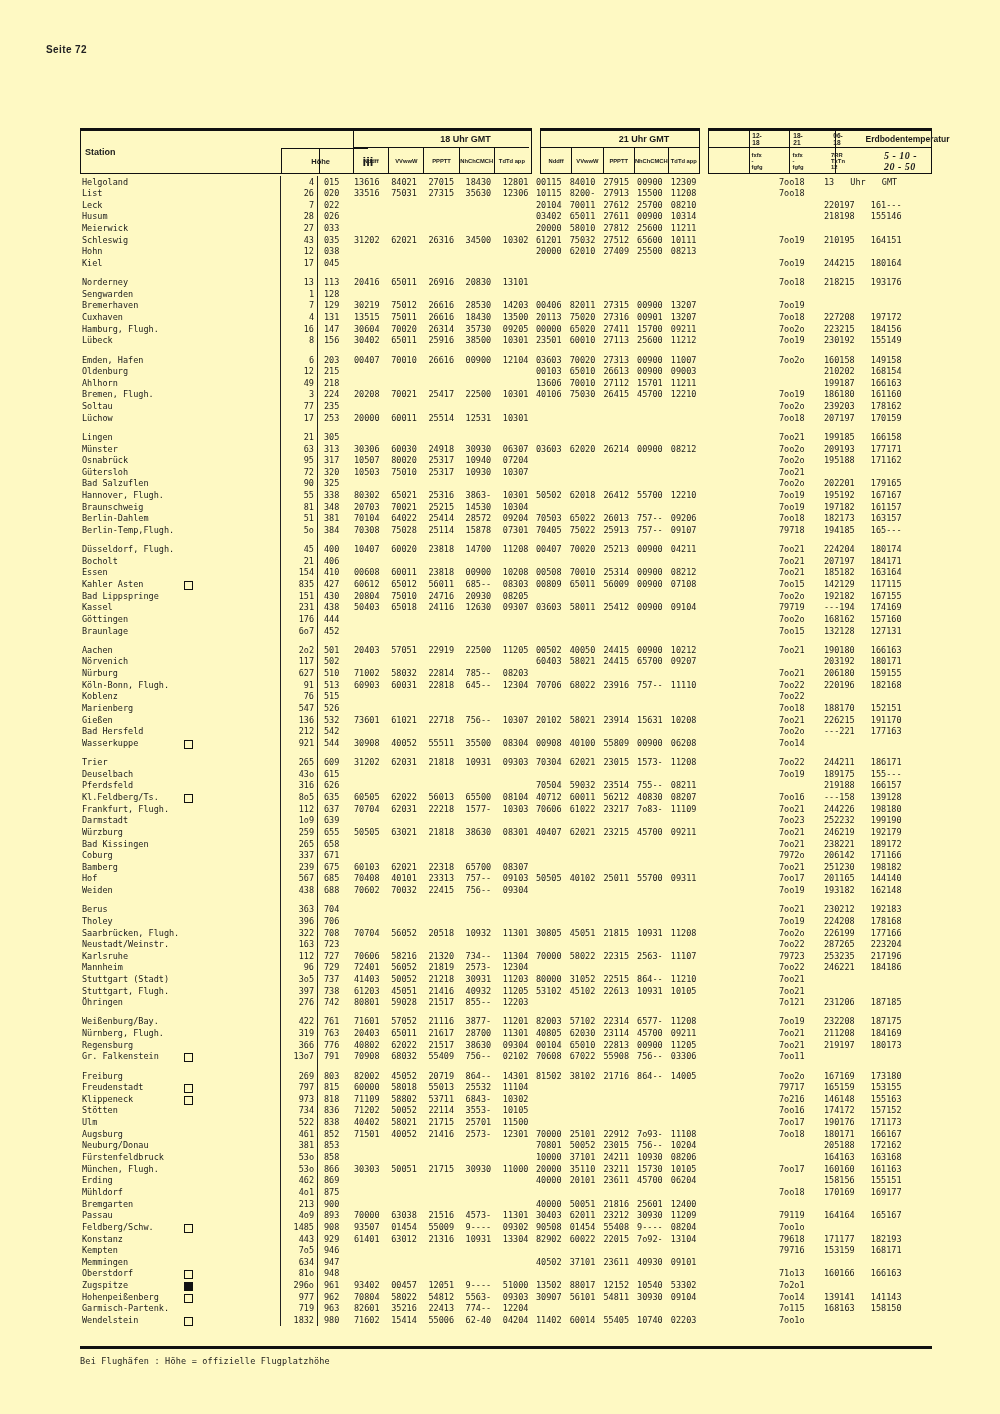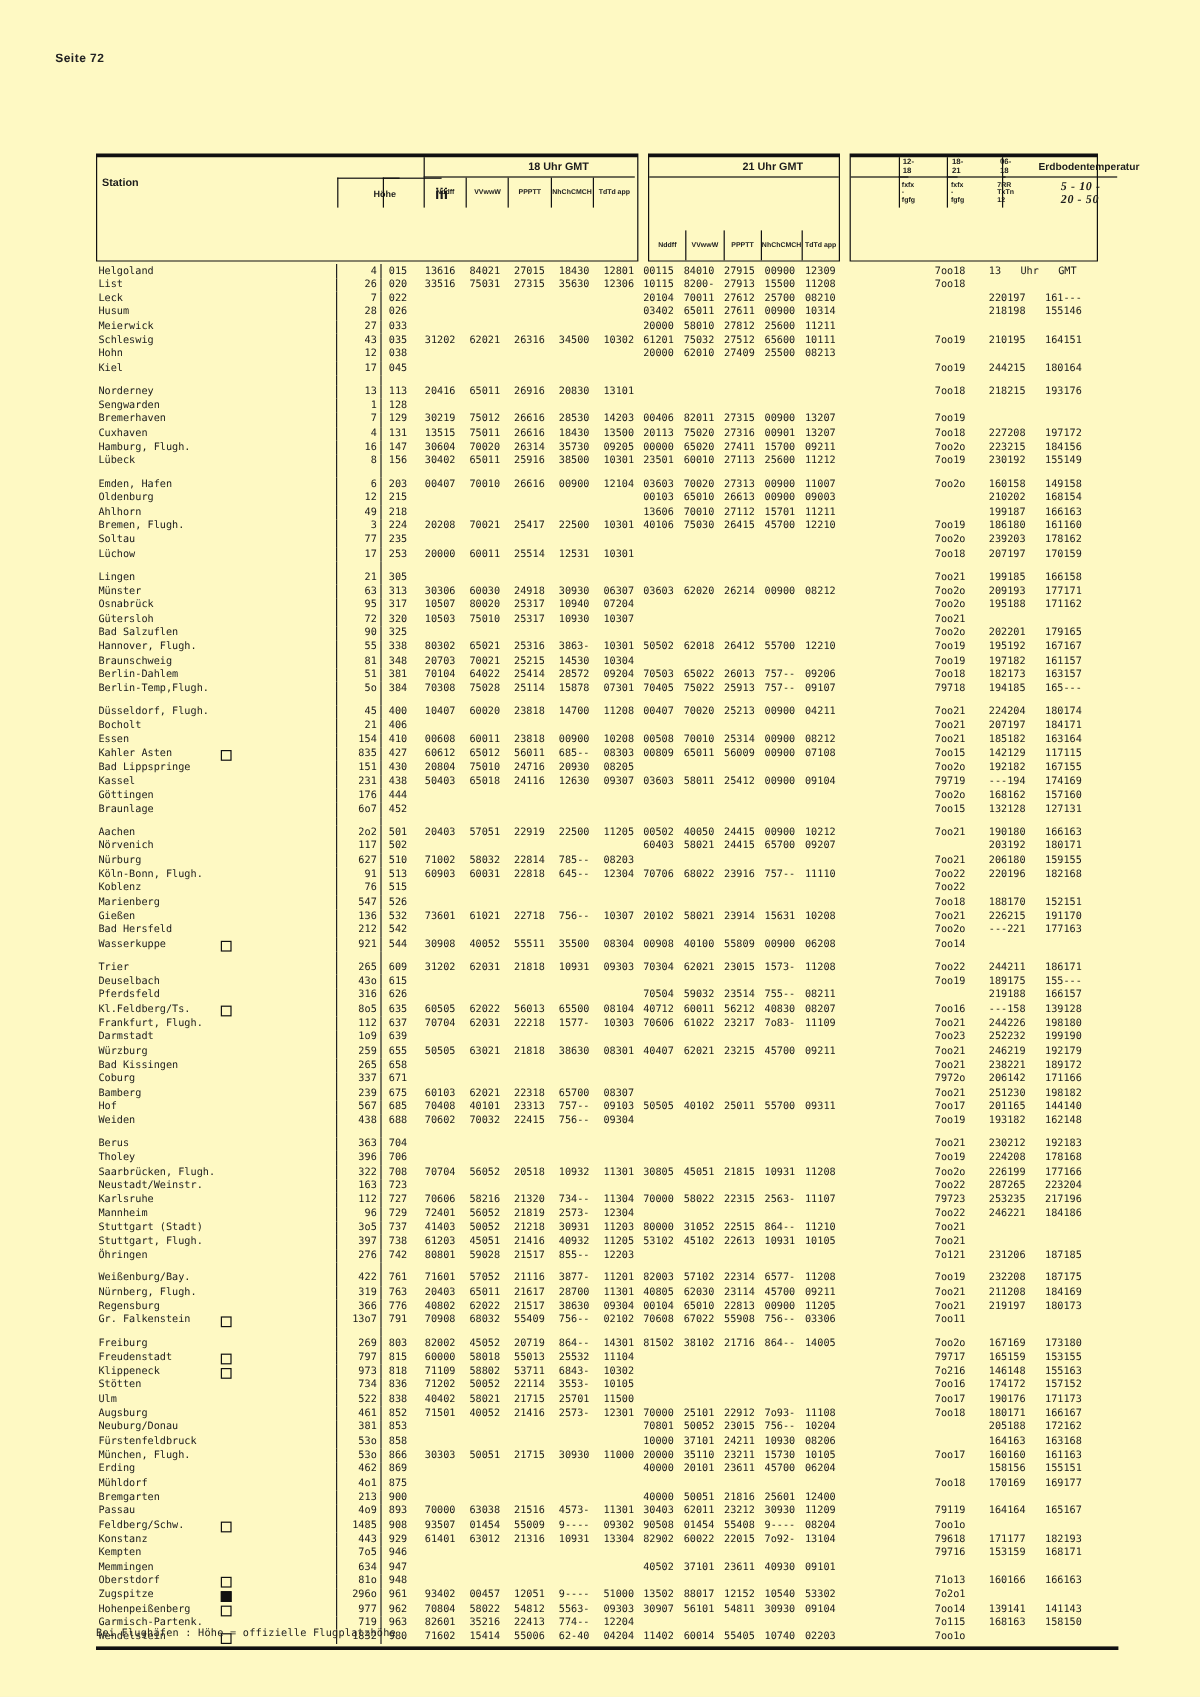--- a/index.html
+++ b/index.html
@@ -17,32 +17,32 @@
   .b1 .topsp{grid-row:1;grid-column:2/4;}
   .hlab{font-family:"Liberation Sans",sans-serif;font-weight:bold;display:flex;align-items:center;justify-content:center;box-sizing:border-box;padding-left:48px;}
   .b1 .h18{grid-row:1;grid-column:4;font-size:9px;border-left:1.2px solid #111;border-bottom:1.2px solid #111;}
   .b1 .hoehe{grid-row:2;grid-column:2;font-size:7.5px;border-left:1.2px solid #111;border-top:1.2px solid #111;justify-content:flex-end;padding-right:3px;}
   .b1 .iii{grid-row:2;grid-column:3;font-size:13px;border-left:1.2px solid #111;border-top:1.2px solid #111;text-align:center;}
   .subrow{display:flex;box-sizing:border-box;border-left:1.2px solid #111;}
   .b1 .subrow{grid-row:2;grid-column:4;}
   .sub{flex:1 1 0;border-left:1.2px solid #111;box-sizing:border-box;display:flex;align-items:center;justify-content:center;
        font-family:"Liberation Sans",sans-serif;font-weight:bold;font-size:5.8px;text-align:center;}
   .sub:first-child{border-left:none;}
-  .b2{width:160px;margin-left:8px;display:grid;grid-template-rows:17px 25px;gap:44px;}
+  .b2{width:160px;margin-left:8px;display:grid;grid-template-rows:17px 25px;}
   .b2 .h21{font-size:9px;border-bottom:1.2px solid #111;}
   .b2 .subrow{border-left:none;}
-  .b3{width:207px;margin-left:8px;display:grid;grid-template-columns:40px 40px 46px 96px;grid-template-rows:17px 25px;}
+  .b3{width:224px;margin-left:8px;display:grid;grid-template-columns:40px 40px 46px 96px;grid-template-rows:17px 25px;}
   .b3 .tc{font-size:6.5px;border-left:1.2px solid #111;border-bottom:1.2px solid #111;}
   .b3 .tc.first{border-left:none;}
   .b3 .bc{border-left:1.2px solid #111;font-size:5.8px;}
   .b3 .bc.first{border-left:none;}
   .b3 .erdh{font-size:8.5px;}
   .b3 .erd2{font-family:"Liberation Serif",serif;font-style:italic;font-weight:bold;font-size:10px;letter-spacing:.5px;}
   
-  .tbody{margin-top:2px;border-bottom:3px solid #111;padding-bottom:2px;}
+  .tbody{margin-top:2px;border-bottom:3px solid #111;padding-bottom:20px;}
   .row{display:flex;height:11.65px;align-items:center;font-size:8.5px;line-height:1;}
   .row.gap{height:7.5px;}
   .c{display:block;box-sizing:border-box;white-space:pre;overflow:visible;}
   .st{width:200px;position:relative;padding-left:2px;}
   .bx{position:absolute;left:104px;top:1px;width:7px;height:7px;border:1.2px solid #111;}
   .bx.f{background:#111;}
   .hh{width:38px;text-align:right;padding-right:3px;border-left:1px solid #222;border-right:1px solid #222;height:100%;display:flex;align-items:center;justify-content:flex-end;}
   .ii{width:34px;padding-left:6px;}
   .o18{width:176px;word-spacing:6.5px;padding-left:2px;}
   .o21{width:168px;word-spacing:3px;padding-left:8px;}

